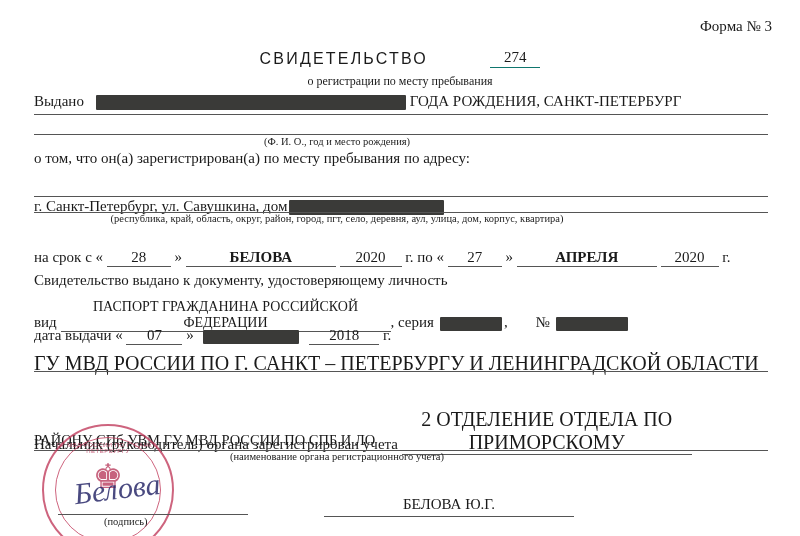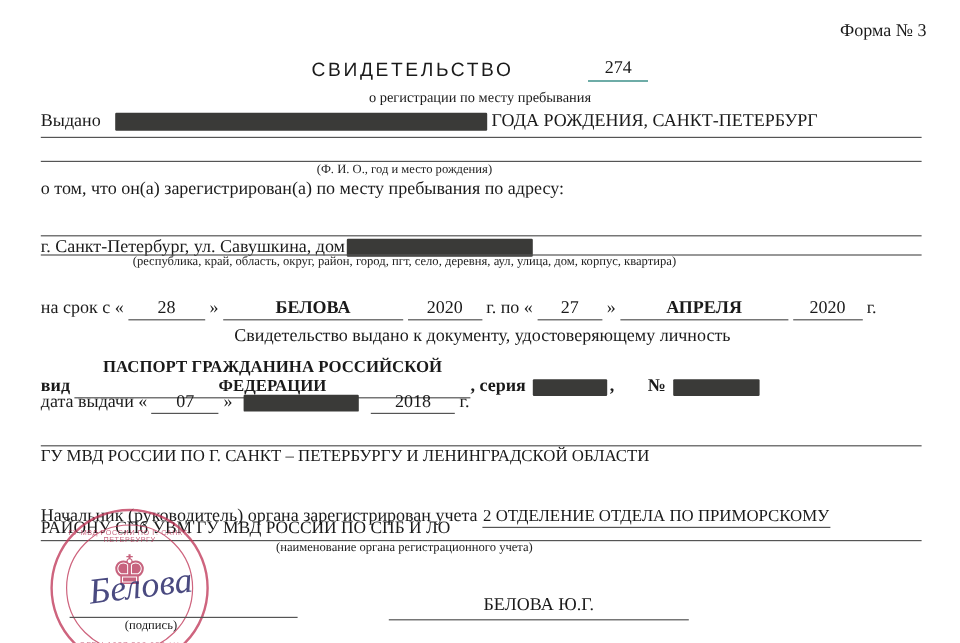--- a/index.html
+++ b/index.html
@@ -223,44 +223,44 @@
     <span>г.</span>
     <span>по</span>
     <span class="quote">«</span>
     <span class="small-underline" style="width:54px;">27</span>
     <span class="quote">»</span>
     <span class="small-underline" style="width:140px;font-weight:bold;margin-top:12px;">АПРЕЛЯ</span>
     <span class="small-underline" style="width:58px;">2020</span>
     <span>г.</span>
   </div>
 
-  <div class="row" style="top:272px;text-align:center;">Свидетельство выдано к документу, удостоверяющему личность</div>
-
-  <div class="row" style="top:299px;font-weight:bold;">
+  <div class="row" style="top:272px;">Свидетельство выдано к документу, удостоверяющему личность</div>
+
+  <div class="row" style="top:299px;">
     <span>вид</span>
     <span class="small-underline" style="width:330px;font-size:14px;">ПАСПОРТ ГРАЖДАНИНА РОССИЙСКОЙ ФЕДЕРАЦИИ</span><span>, серия</span><span class="redact" style="width:62px;height:14px;margin:0 2px 0 6px;"></span><span>,</span>
     <span style="margin-left:24px;">№</span><span class="redact" style="width:72px;height:14px;margin-left:6px;"></span>
   </div>
 
   <div class="row" style="top:327px;">
     <span>дата выдачи</span>
     <span class="quote">«</span>
     <span class="small-underline" style="width:56px;">07</span>
     <span class="quote">»</span>
     <span class="redact" style="width:96px;height:14px;margin:0 6px;"></span>
     <span class="small-underline" style="width:70px;">2018</span>
     <span>г.</span>
   </div>
 
-  <div class="row" style="top:352px;font-size:14px;margin-top:21px;">ГУ  МВД  РОССИИ  ПО  Г. САНКТ – ПЕТЕРБУРГУ  И  ЛЕНИНГРАДСКОЙ ОБЛАСТИ</div>
+  <div class="row" style="top:352px;font-size:20px;">ГУ  МВД  РОССИИ  ПО  Г. САНКТ – ПЕТЕРБУРГУ  И  ЛЕНИНГРАДСКОЙ ОБЛАСТИ</div>
   <div class="full-rule" style="top:371px;"></div>
 
   <div class="row" style="top:408px;">
     <span>Начальник (руководитель) органа зарегистрирован учета</span>
-    <span class="small-underline" style="width:290px;font-size:14px;margin-top:15px;">2 ОТДЕЛЕНИЕ ОТДЕЛА  ПО ПРИМОРСКОМУ</span>
+    <span class="small-underline" style="width:290px;font-size:20px;">2 ОТДЕЛЕНИЕ ОТДЕЛА  ПО ПРИМОРСКОМУ</span>
   </div>
   <div class="row" style="top:432px;font-size:14.5px;">РАЙОНУ СПб УВМ  ГУ  МВД  РОССИИ  ПО СПБ  И  ЛО</div>
   <div class="full-rule" style="top:450px;"></div>
   <div class="caption" style="top:451px;">(наименование органа регистрационного учета)</div>
 
   <div class="sig-wrap">
     <div class="stamp">
       <div class="stamp-text stamp-top">ГУ МВД РОССИИ ПО Г. САНКТ-ПЕТЕРБУРГУ</div>
       <div class="stamp-eagle">♚</div>
       <div class="stamp-text stamp-bottom">ОГРН 1027 809 039 ***</div>

